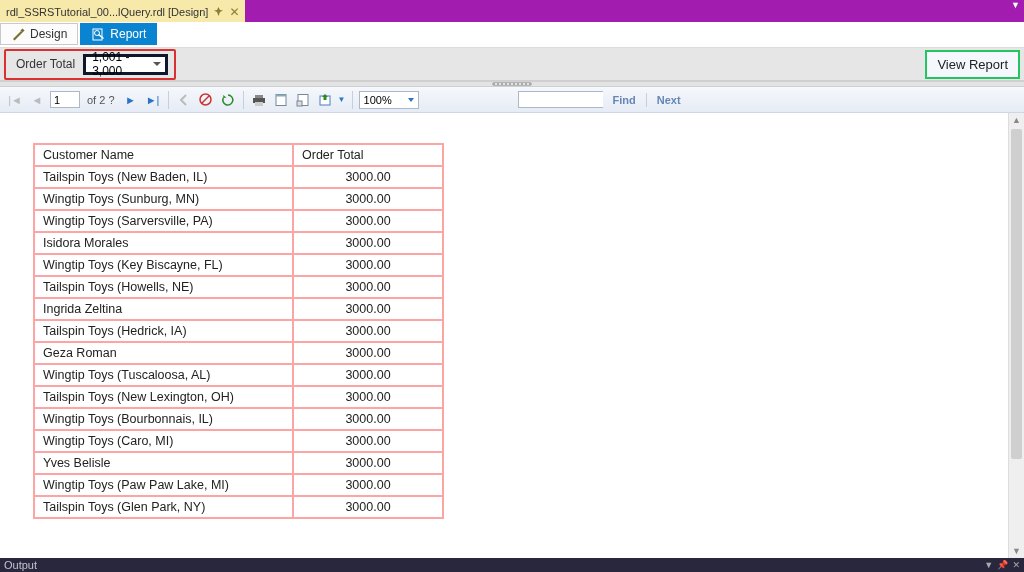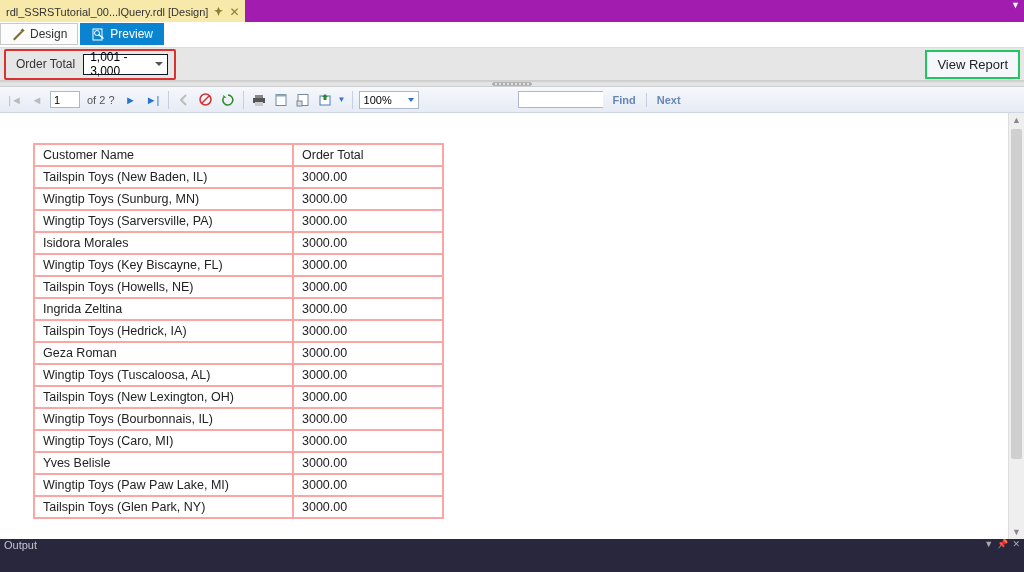--- a/index.html
+++ b/index.html
@@ -93,21 +93,21 @@
     align-items: center;
     gap: 8px;
     border: 2px solid #d93030;
     border-radius: 2px;
     padding: 3px 6px 3px 10px;
     background: #e6e6e6;
   }
   .param-label { color: #333; font-size: 12px; }
   .param-select {
     background: #fff;
-    border: 1px solid #0f172a;
+    border: 3px solid #0f172a;
     width: 85px;
     height: 21px;
     display: flex;
     align-items: center;
     justify-content: space-between;
     padding: 0 4px 0 6px;
     font-size: 12px;
     cursor: pointer;
   }
   .param-select .caret {
@@ -210,21 +210,21 @@
     padding: 3px 8px;
     height: 21px;
   }
   table.report th {
     font-weight: normal;
     text-align: left;
     background: #fff;
   }
   .col-name { width: 259px; }
   .col-total { width: 150px; text-align: right; }
-  table.report td.col-total { text-align: left; }
+  table.report td.col-total { text-align: center; }
   .vscroll {
     position: absolute;
     right: 0; top: 0; bottom: 0;
     width: 16px;
     background: #efefef;
     border-left: 1px solid #ddd;
   }
   .vscroll .thumb {
     position: absolute;
     left: 2px; right: 2px;
@@ -236,23 +236,23 @@
     position:absolute; left:0; right:0; height:14px;
     display:flex;align-items:center;justify-content:center;
     color:#888; font-size:9px;
   }
   .vscroll .arrow.up { top:0; }
   .vscroll .arrow.down { bottom:0; }
 
   .output-bar {
     background: #29273e;
     color: #c3c3ce;
-    height: 33px;
-    display: flex;
-    align-items: flex-start;
+    height: 14px;
+    display: flex;
+    align-items: center;
     font-size: 11px;
     padding: 0 4px;
   }
   .output-bar .right { margin-left:auto; display:flex; gap:4px; align-items:center; color:#aaa; font-size:9px;}
   .output-bar .right span { cursor:pointer; }
 
   svg { display:block; }
 </style>
 </head>
 <body>
@@ -285,21 +285,21 @@
     <span>Design</span>
   </div>
   <div class="vtab active">
     <span class="icon">
       <svg width="13" height="13" viewBox="0 0 13 13">
           <rect x="1" y="1" width="9" height="11" fill="none" stroke="#fff" stroke-width="1"></rect>
           <path d="M7 6 L12 10 L11 11 L6 7 Z" fill="#fff"></path>
           <circle cx="5" cy="5" r="2.5" fill="none" stroke="#fff"></circle>
         </svg>
     </span>
-    <span>Preview</span>
+    <span>Report</span>
   </div>
 </div>
 
 <div class="param-bar">
   <div class="param-group">
     <span class="param-label">Order Total</span>
     <div class="param-select">
       <span>1,001 - 3,000</span>
       <span class="caret"></span>
     </div>

